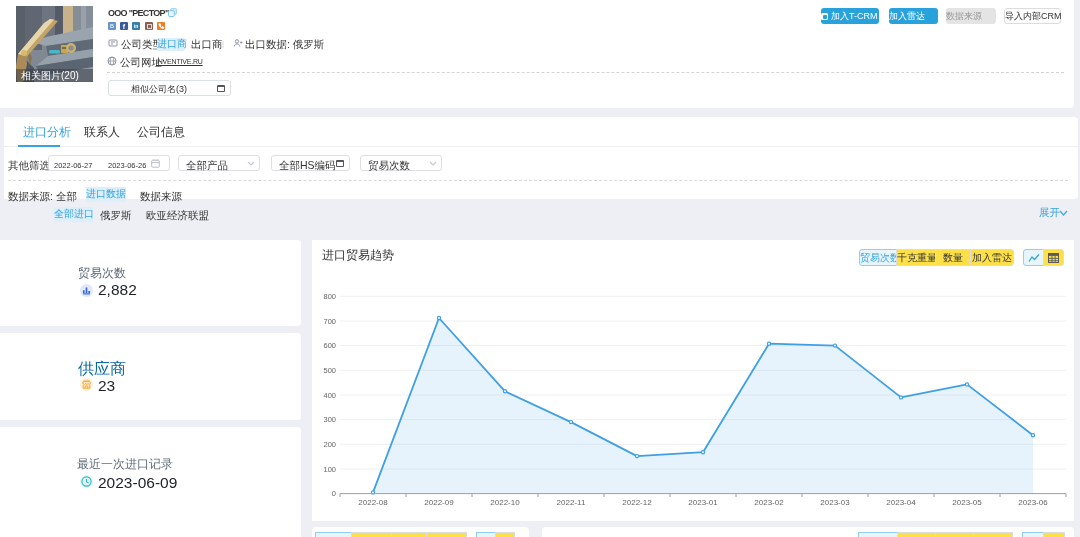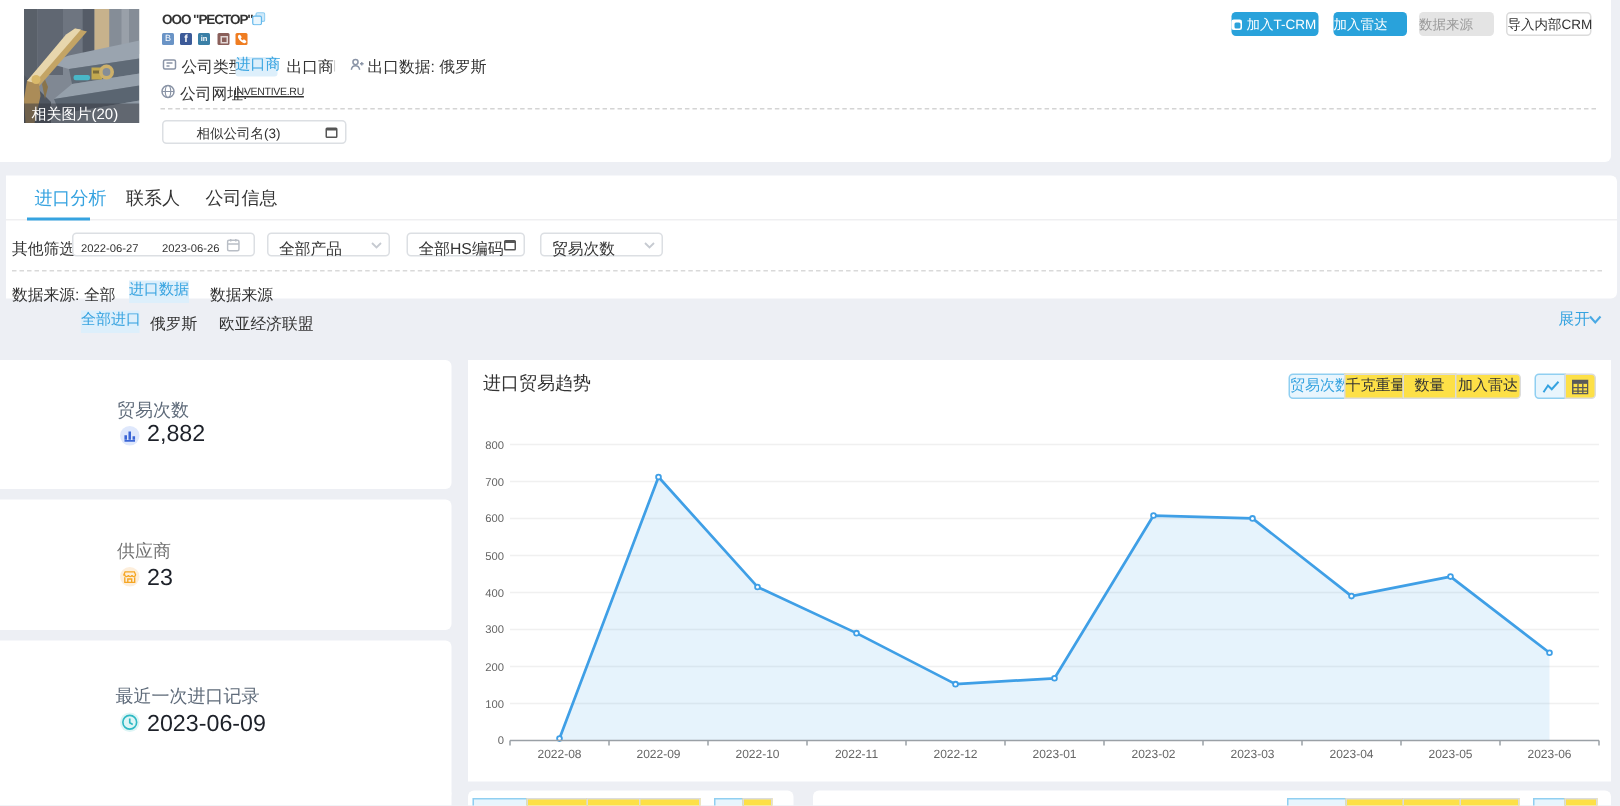--- a/index.html
+++ b/index.html
@@ -162,21 +162,21 @@
   <div class="abs" style="left:78px;top:25px;color:#5f6b7a;font-size:12px">贸易次数</div>
   <div class="abs" style="left:80px;top:44px;width:13px;height:13px;border-radius:50%;background:#dfe8fc">
     <svg width="13" height="13" viewBox="0 0 13 13">
         <path d="M3.8 6.2v3M6.5 3.6v5.6M9.2 6.9v2.3" stroke="#3b66d6" stroke-width="1.7"></path>
         <path d="M3 9.9h7" stroke="#3b66d6" stroke-width="1.1"></path>
       </svg>
   </div>
   <div class="abs" style="left:98px;top:41px;font-size:15.5px;color:#1d2129">2,882</div>
 </div>
 <div class="panel" style="left:0;top:333px;width:301px;height:87px;border-radius:0 4px 4px 0">
-  <div class="abs" style="left:78px;top:26px;color:#737373;font-size:12px">供应商</div>
+  <div class="abs" style="left:78px;top:26px;color:#0369a1;font-size:16px">供应商</div>
   <div class="abs" style="left:80px;top:45px;width:13px;height:13px;border-radius:50%;background:#fdeedb">
     <svg width="13" height="13" viewBox="0 0 13 13">
         <path d="M3.4 3.2h6.2M2.6 5.2l.8-2h6.2l.8 2c0 .7-.5 1.2-1.2 1.2-.6 0-1.1-.4-1.2-1 -.1.6-.6 1-1.2 1s-1.1-.4-1.2-1c-.1.6-.6 1-1.2 1 -.7 0-1.3-.5-1.3-1.2z" fill="none" stroke="#f5a623" stroke-width=".9"></path>
         <path d="M3.2 6.8v3.4h6.6V6.8" fill="none" stroke="#f5a623" stroke-width=".9"></path>
         <path d="M5.2 10.2V8h2.6v2.2" fill="none" stroke="#f5a623" stroke-width=".9"></path>
       </svg>
   </div>
   <div class="abs" style="left:98px;top:44px;font-size:15.5px;color:#1d2129">23</div>
 </div>
 <div class="panel" style="left:0;top:427px;width:301px;height:106px;border-radius:0 4px 4px 0">

